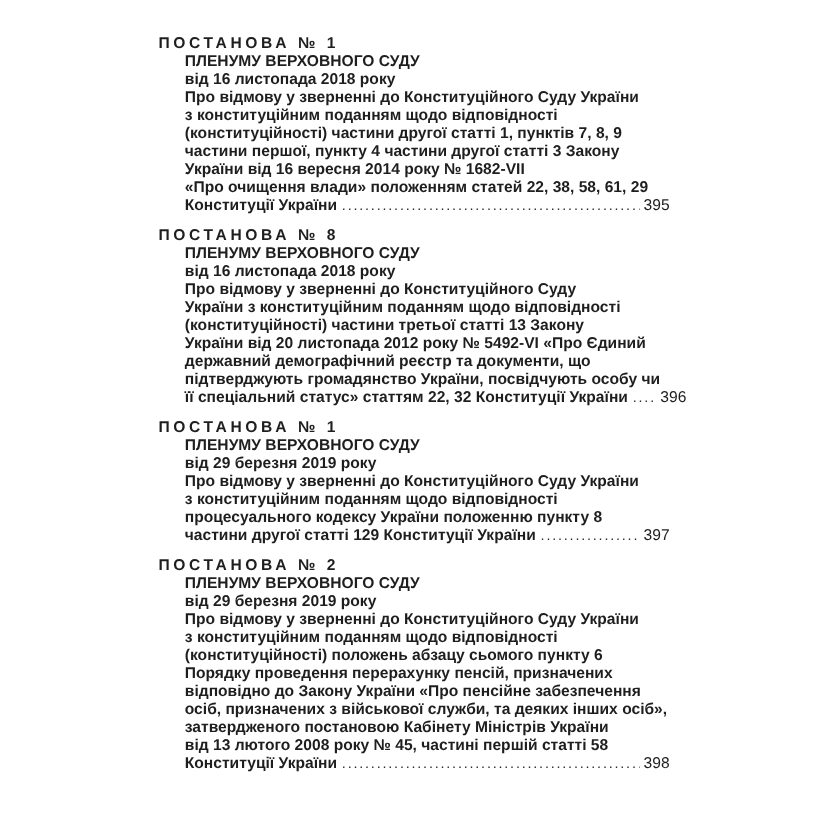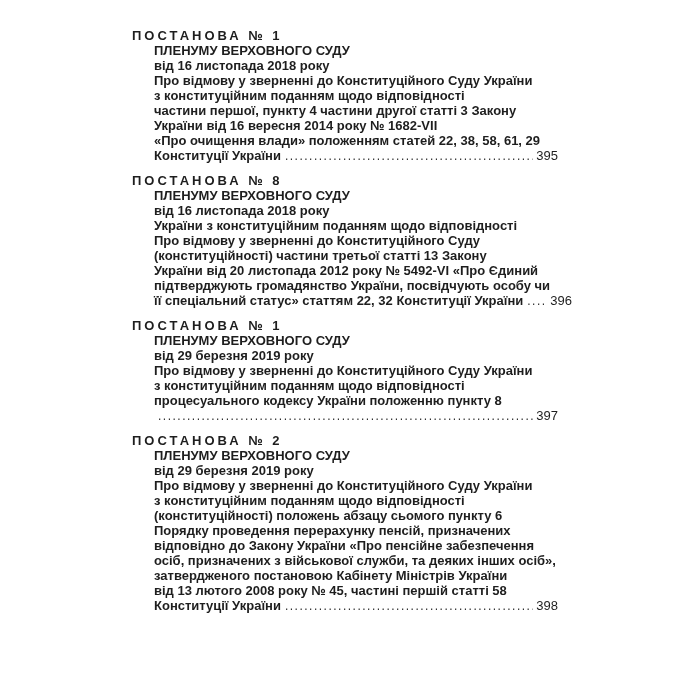--- a/index.html
+++ b/index.html
@@ -75,52 +75,55 @@
 <body>
 
 <div class="page">
   <main class="toc">
       <article class="entry">
         <div class="heading">ПОСТАНОВА № 1</div>
         <div class="line">ПЛЕНУМУ ВЕРХОВНОГО СУДУ</div>
         <div class="line">від 16 листопада 2018 року</div>
         <div class="line">Про відмову у зверненні до Конституційного Суду України</div>
         <div class="line">з конституційним поданням щодо відповідності</div>
+        <div class="line">(конституційності) частини другої статті 1, пунктів 7, 8, 9</div>
         <div class="line">частини першої, пункту 4 частини другої статті 3 Закону</div>
         <div class="line">України від 16 вересня 2014 року № 1682-VII</div>
         <div class="line">«Про очищення влади» положенням статей 22, 38, 58, 61, 29</div>
         <div class="line leader-line">
           <span class="leader-text">Конституції України</span>
           <span class="dots"></span>
           <span class="page-ref">395</span>
         </div>
       </article>
       <article class="entry">
         <div class="heading">ПОСТАНОВА № 8</div>
         <div class="line">ПЛЕНУМУ ВЕРХОВНОГО СУДУ</div>
         <div class="line">від 16 листопада 2018 року</div>
+        <div class="line">Про відмову у зверненні до Конституційного Суду</div>
         <div class="line">України з конституційним поданням щодо відповідності</div>
-        <div class="line">Про відмову у зверненні до Конституційного Суду</div>
         <div class="line">(конституційності) частини третьої статті 13 Закону</div>
         <div class="line">України від 20 листопада 2012 року № 5492-VI «Про Єдиний</div>
+        <div class="line">державний демографічний реєстр та документи, що</div>
         <div class="line">підтверджують громадянство України, посвідчують особу чи</div>
         <div class="line leader-line">
           <span class="leader-text">її спеціальний статус» статтям 22, 32 Конституції України</span>
           <span class="dots"></span>
           <span class="page-ref">396</span>
         </div>
       </article>
       <article class="entry">
         <div class="heading">ПОСТАНОВА № 1</div>
         <div class="line">ПЛЕНУМУ ВЕРХОВНОГО СУДУ</div>
         <div class="line">від 29 березня 2019 року</div>
         <div class="line">Про відмову у зверненні до Конституційного Суду України</div>
         <div class="line">з конституційним поданням щодо відповідності</div>
         <div class="line">процесуального кодексу України положенню пункту 8</div>
         <div class="line leader-line">
+          <span class="leader-text">частини другої статті 129 Конституції України</span>
           <span class="dots"></span>
           <span class="page-ref">397</span>
         </div>
       </article>
       <article class="entry">
         <div class="heading">ПОСТАНОВА № 2</div>
         <div class="line">ПЛЕНУМУ ВЕРХОВНОГО СУДУ</div>
         <div class="line">від 29 березня 2019 року</div>
         <div class="line">Про відмову у зверненні до Конституційного Суду України</div>
         <div class="line">з конституційним поданням щодо відповідності</div>

